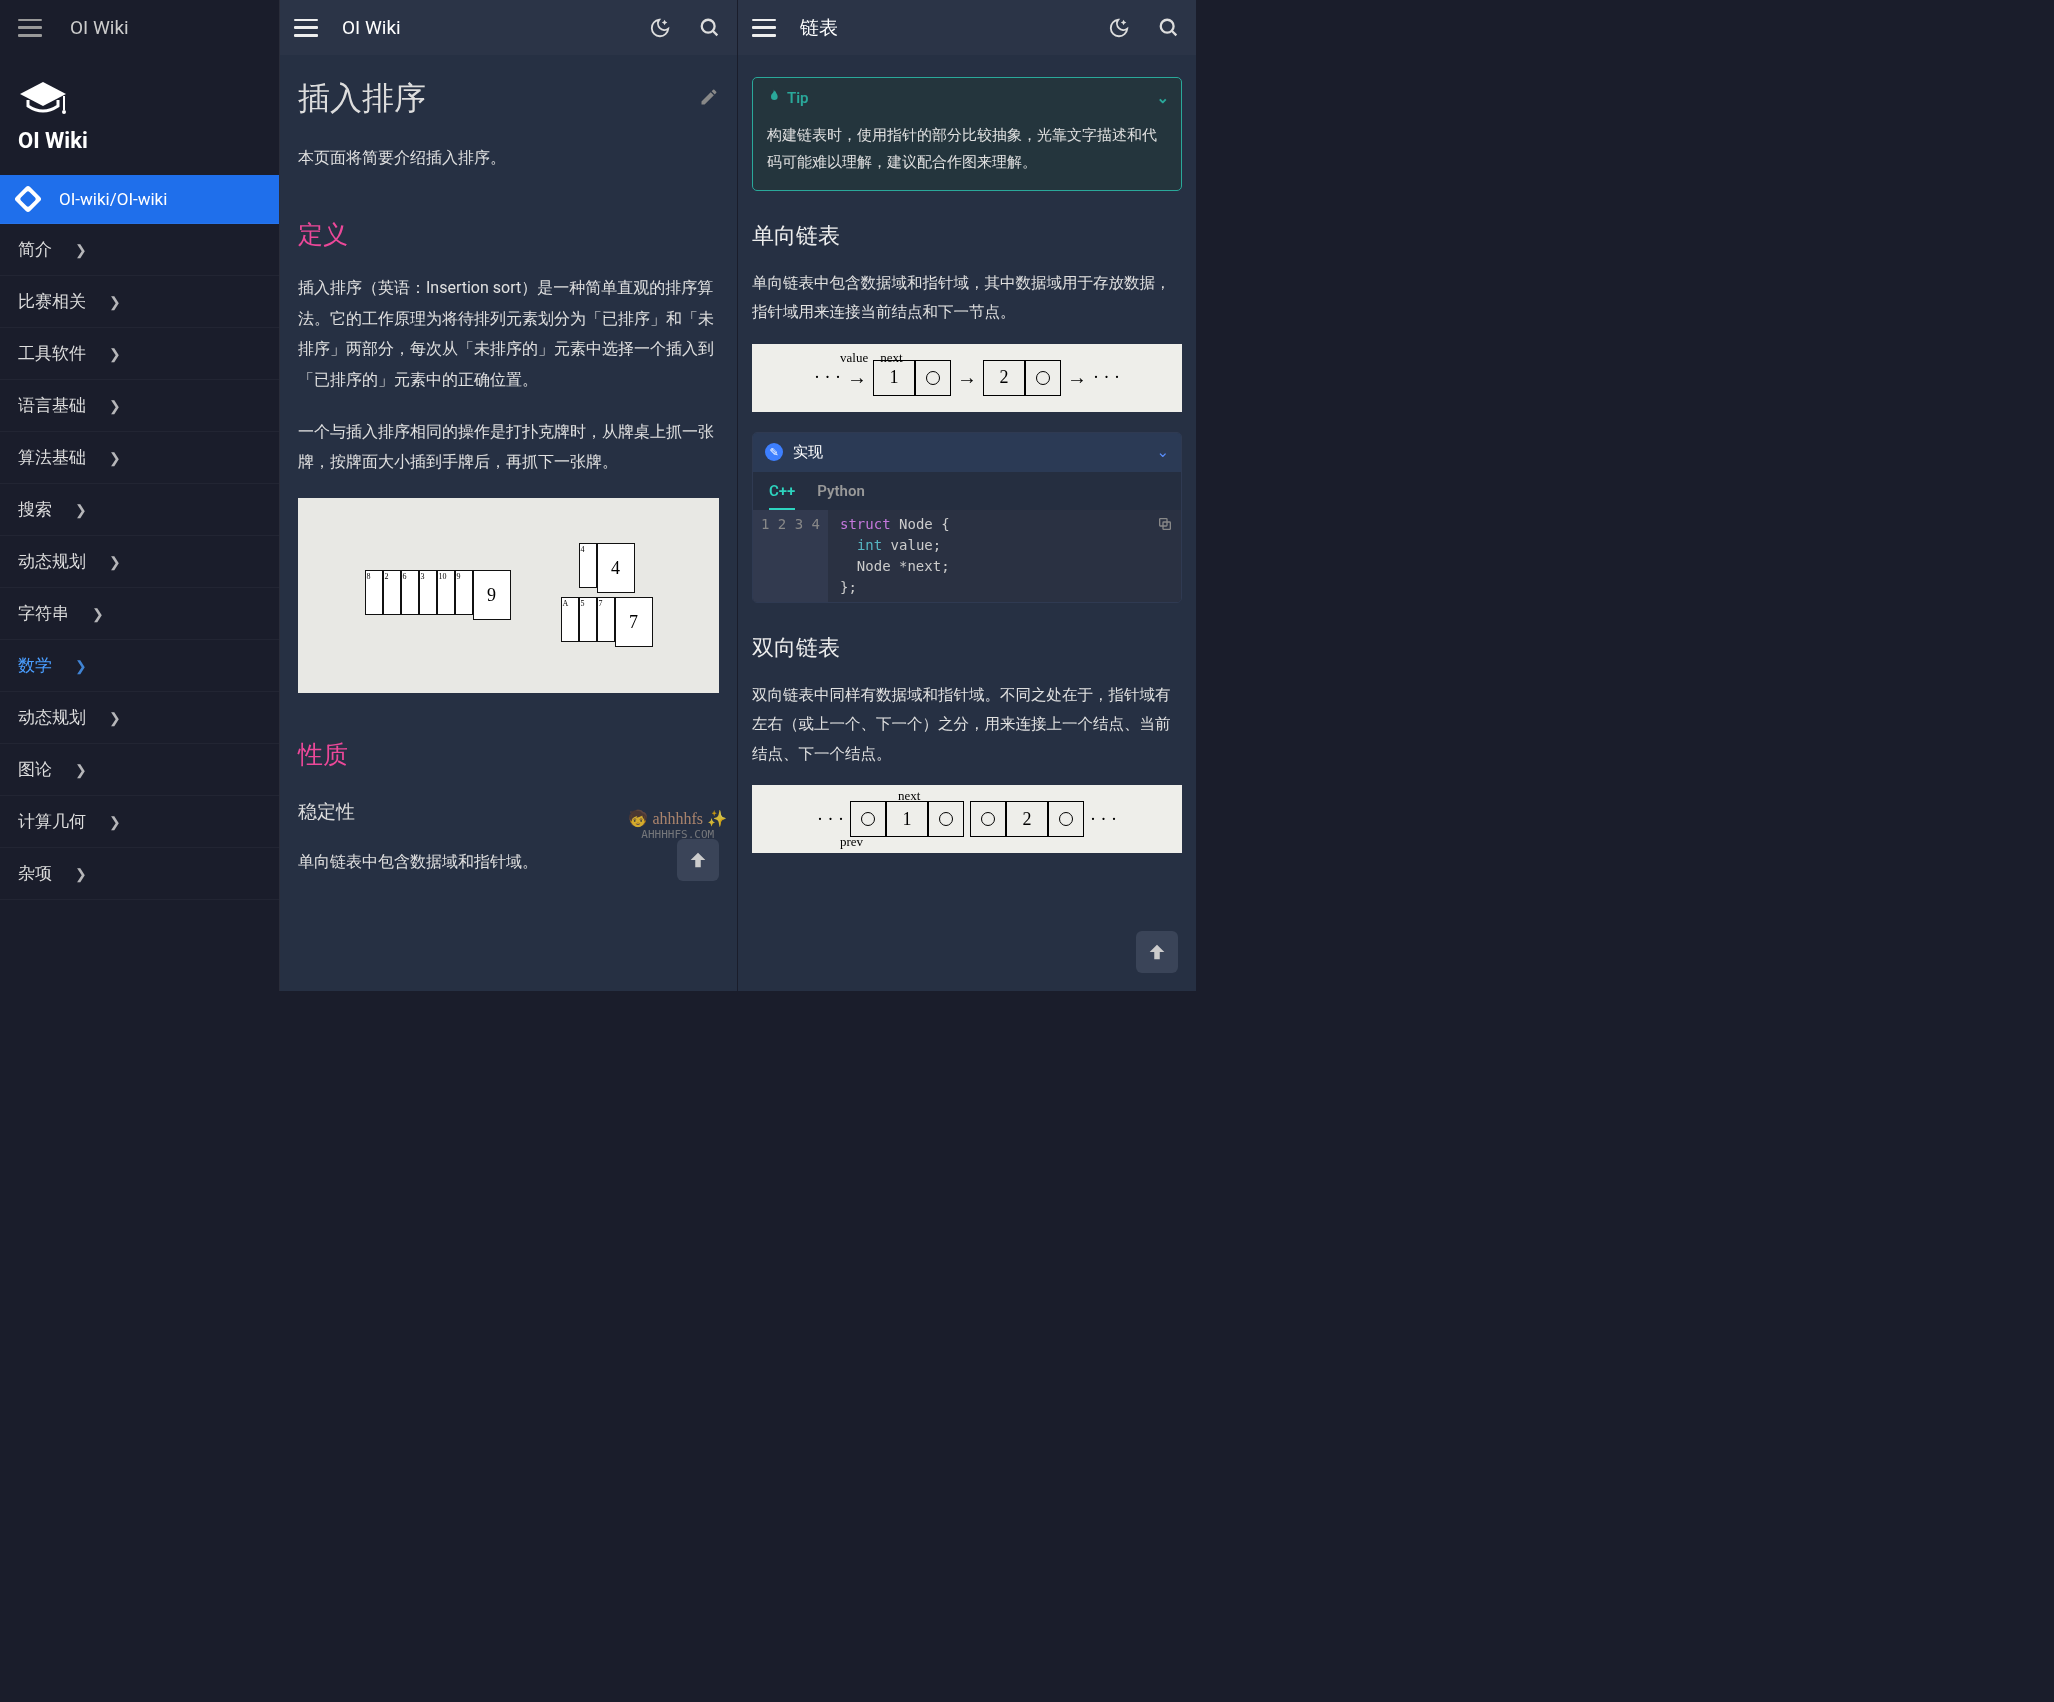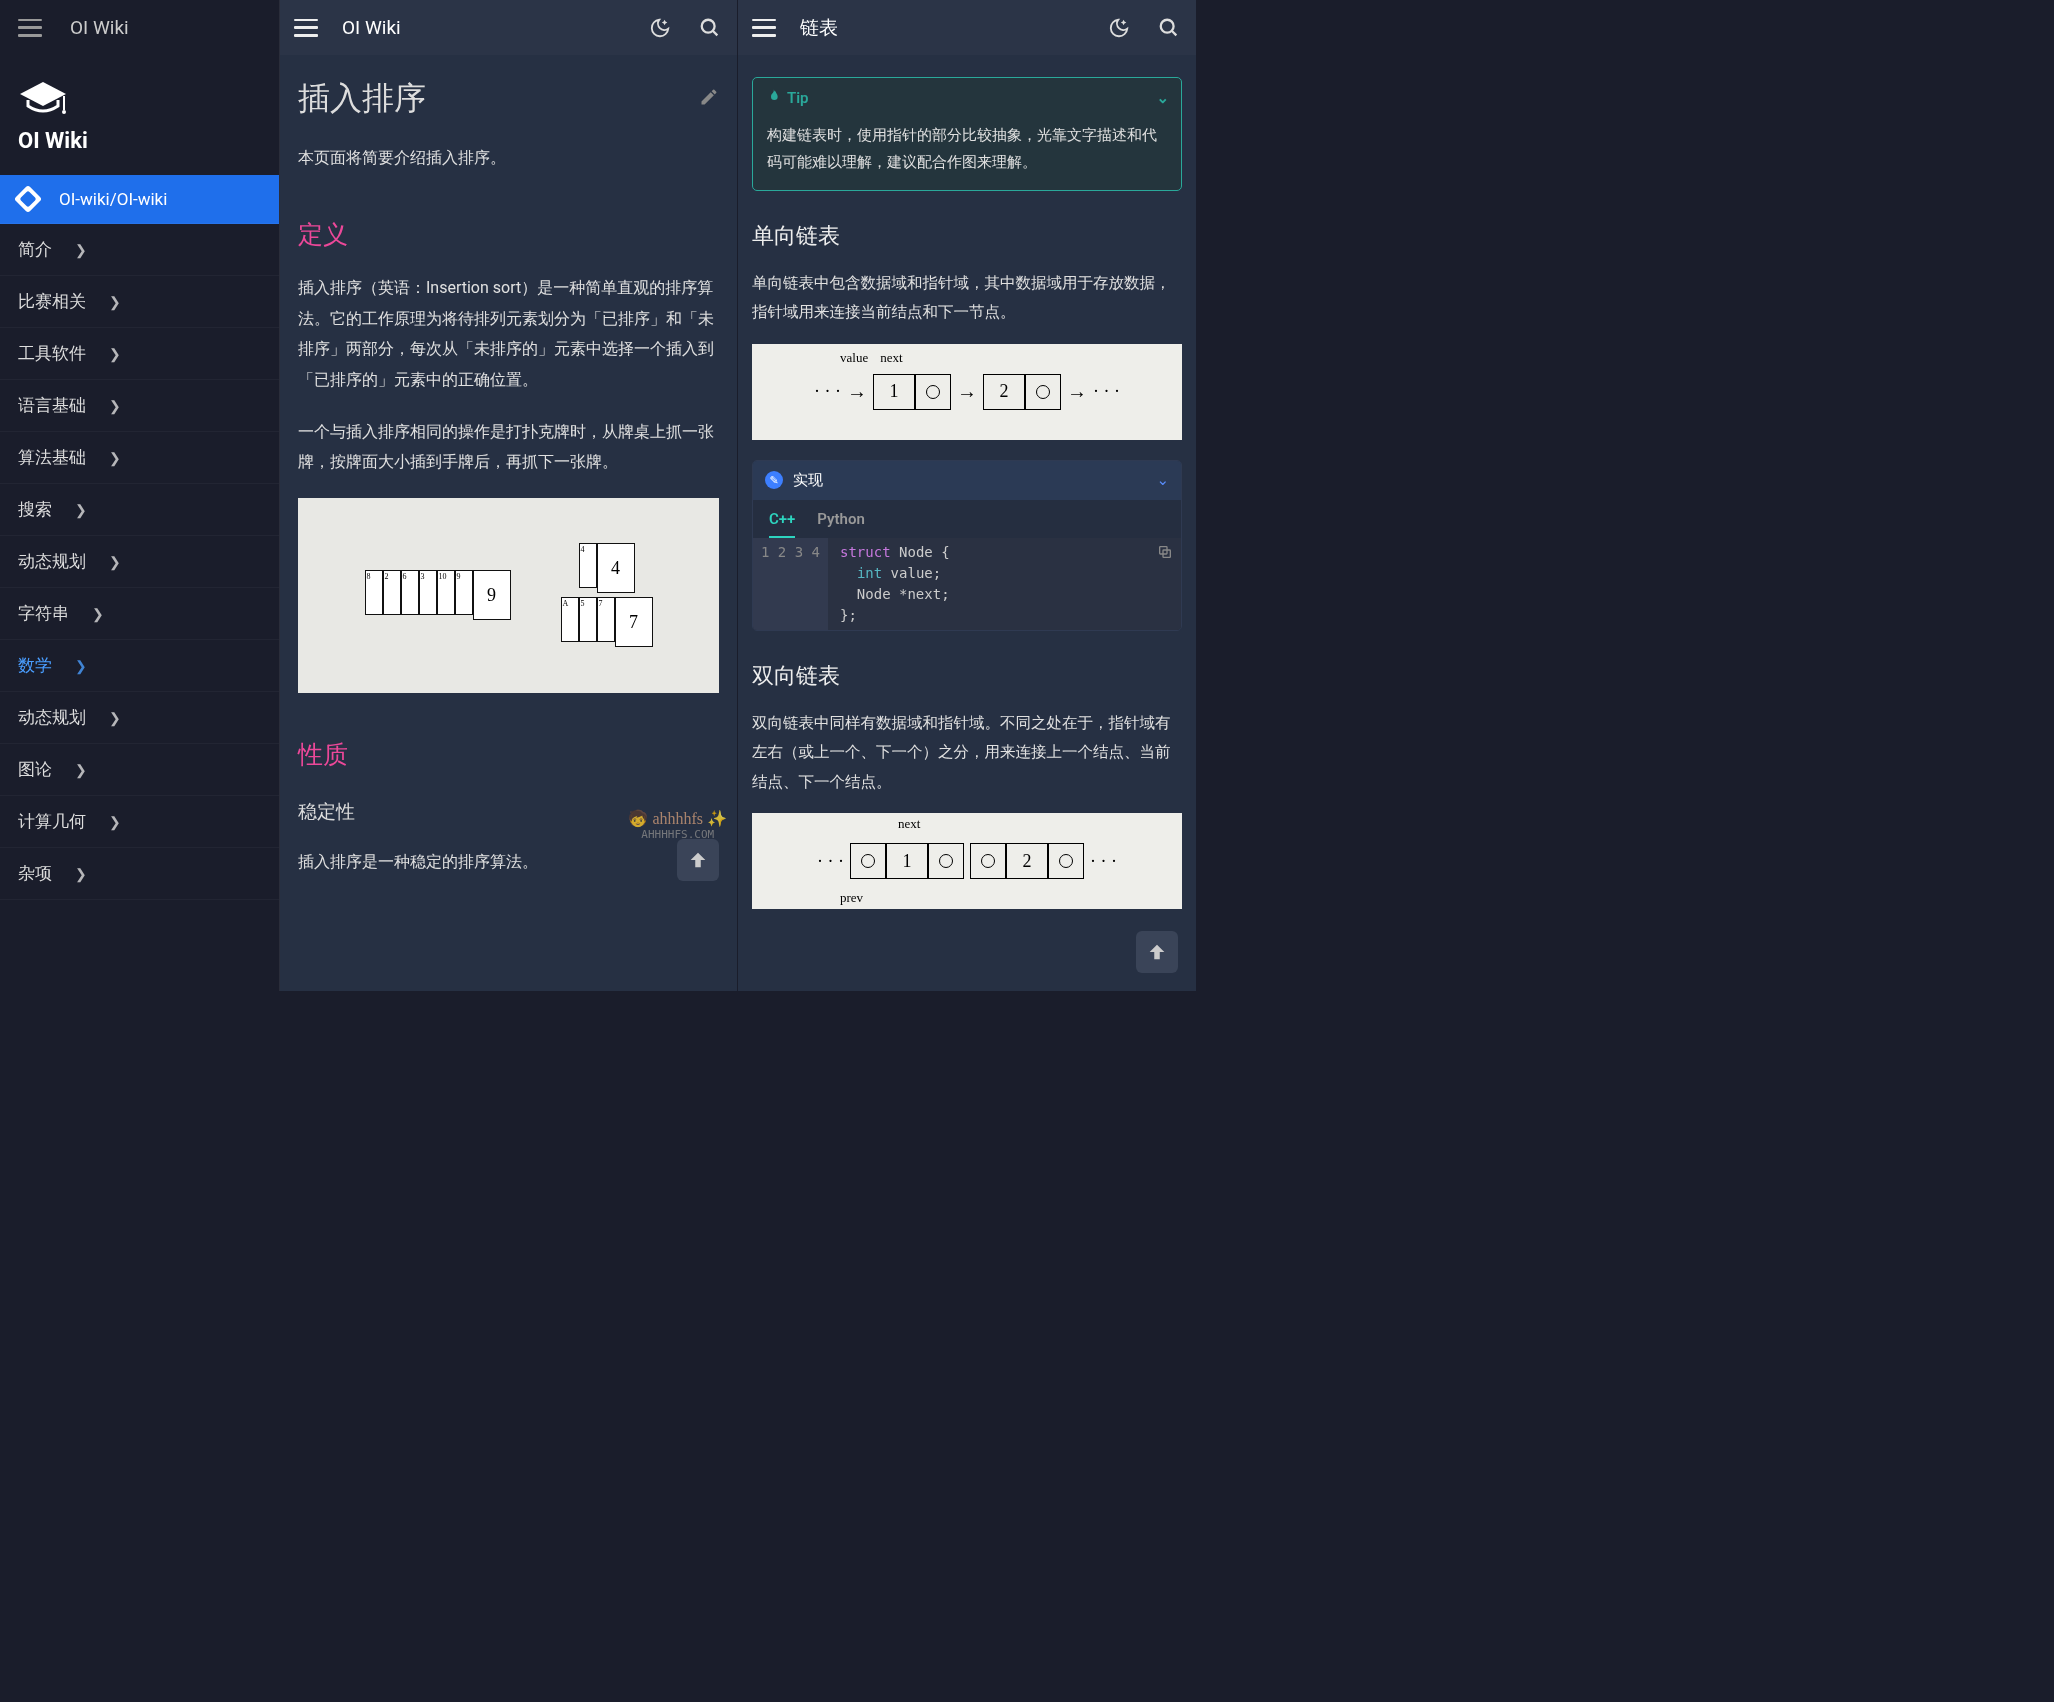--- a/index.html
+++ b/index.html
@@ -118,21 +118,21 @@
   .admon-hd{
     display:flex; align-items:center; gap:6px;
     padding:10px 12px; color:#2aa89a; font-weight:600; font-size:15px;
   }
   .admon-hd .chev-d{margin-left:auto;color:#2aa89a;}
   .admon-body{padding:4px 14px 14px 14px; font-size:15px; line-height:1.8; color:#e0e0e0;}
   .r-content{padding:0 14px; }
   .r-content h2{font-size:22px; font-weight:500; color:#eee; margin-top:30px;}
   .r-content p{font-size:15.5px; line-height:1.9; color:#e0e0e0; margin-top:18px;}
   .diagram{
-    background:#eeeeea; height:96px; margin-top:16px;
+    background:#eeeeea; height:68px; margin-top:16px;
     display:flex; align-items:center; justify-content:center; gap:6px;
     color:#000; font-family:serif; position:relative;
   }
   .diagram .dots{font-size:18px;}
   .node-box{display:flex;}
   .vcell,.ncell{border:1px solid #000;width:42px;height:36px;display:flex;align-items:center;justify-content:center;font-size:18px;}
   .ncell{width:36px;}
   .ncell .circ{width:14px;height:14px;border:1.5px solid #000;border-radius:50%;}
   .arrow{font-size:20px;}
   .dlabels{position:absolute;top:6px;left:88px;font-size:13px;display:flex;gap:12px;}
@@ -306,21 +306,21 @@
           <div class="pcard sm-label"><span>5</span></div>
           <div class="pcard sm-label"><span>7</span></div>
           <div class="pcard big">
               <span>7</span>
             </div>
         </div>
       </div>
     </div>
     <h2>性质</h2>
     <h3>稳定性</h3>
-    <p>插入排序是一种稳定的排序算法。</p>
+    <p>单向链表中包含数据域和指针域。</p>
   </div>
   <div class="watermark">
     <div style="font-size:16px;">🧒 <span>ahhhhfs</span> ✨</div>
     <div class="dom">AHHHHFS.COM</div>
   </div>
   <div class="fab">
     <svg width="22" height="22" viewBox="0 0 24 24" fill="currentColor">
         <path d="M12 4l-8 8h5v8h6v-8h5z"></path>
       </svg>
   </div>

